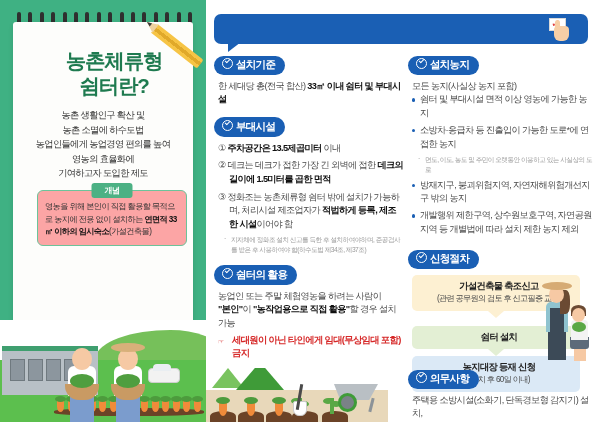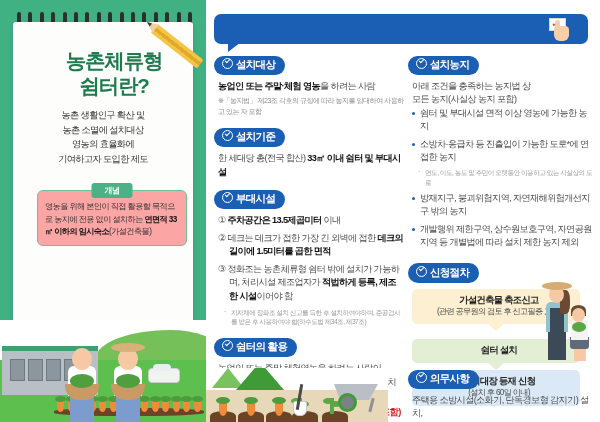--- a/index.html
+++ b/index.html
@@ -330,21 +330,22 @@
       </div>
 
     <div class="notepad">
       <div class="np-title">
         <div>농촌체류형</div>
         <div>쉼터란?</div>
       </div>
 
       <div class="np-desc">
         <div>농촌 생활인구 확산 및</div>
-        <div>농촌 소멸에 설치대상</div>
+        <div>농촌 소멸에 하수도법</div>
+        <div>농업인들에게 농업경영 편의를 높여</div>
         <div>영농의 효율화에</div>
         <div>기여하고자 도입한 제도</div>
       </div>
 
       <div class="mini-box box1">
         <div class="cap">개념</div>
         <div class="bodytext"><span>영농을 위해 본인이 직접 활용할 목적으로 농지에 전용 없이 설치하는 </span><b>연면적 33㎡ 이하의 임시숙소</b><span>(가설건축물)</span></div>
       </div>
 
     </div>
@@ -412,27 +413,20 @@
         <div class="card"></div>
         <div class="check">✓</div>
         <div class="palm"></div>
         <div class="finger"></div>
       </div>
       <div class="tail"></div>
     </div>
 
     <div class="col col-left">
 
-      <div class="sec">
-        <span class="chip"><span class="mark"></span><span>설치대상</span></span>
-        <div class="sec-body">
-          <div class="ln"><b>농업인 또는 주말·체험 영농</b><span>을 하려는 사람</span></div>
-          <div class="note">※「농지법」 제23조 각호의 규정에 따라 농지를 임대하여 사용하고 있는 자 포함</div>
-        </div>
-      </div>
 
       <div class="sec">
         <span class="chip"><span class="mark"></span><span>설치기준</span></span>
         <div class="sec-body">
           <div class="ln"><span>한 세대당 총(전국 합산) </span><b>33㎡ 이내 쉼터 및 부대시설</b></div>
         </div>
       </div>
 
       <div class="sec">
         <span class="chip"><span class="mark"></span><span>부대시설</span></span>
@@ -452,21 +446,20 @@
           <div class="warn"><span class="arrow">☞</span><span>세대원이 아닌 타인에게 임대(무상임대 포함) 금지</span></div>
         </div>
       </div>
     </div>
 
     <div class="col col-right">
 
       <div class="sec">
         <span class="chip"><span class="mark"></span><span>설치농지</span></span>
         <div class="sec-body">
-          <div class="ln">아래 조건을 충족하는 농지법 상</div>
           <div class="ln" style="">모든 농지(사실상 농지 포함)</div>
 
           <div class="dot-item">쉼터 및 부대시설 면적 이상 영농에 가능한 농지</div>
           <div class="dot-item">소방차·응급차 등 진출입이 가능한 도로*에 연접한 농지</div>
           <div class="tiny-dot" style="margin-bottom:4px">면도, 이도, 농도 및 주민이 오랫동안 이용하고 있는 사실상의 도로</div>
           <div class="dot-item">방재지구, 붕괴위험지역, 자연재해위험개선지구 밖의 농지</div>
           <div class="dot-item">개발행위 제한구역, 상수원보호구역, 자연공원지역 등 개별법에 따라 설치 제한 농지 제외</div>
         </div>
       </div>
 

